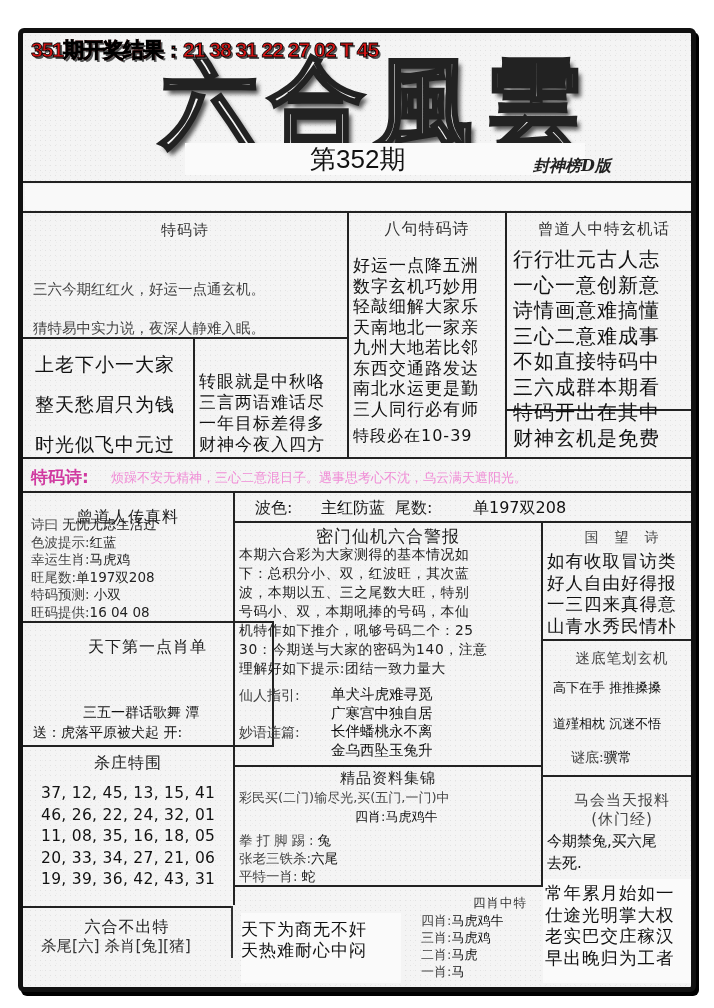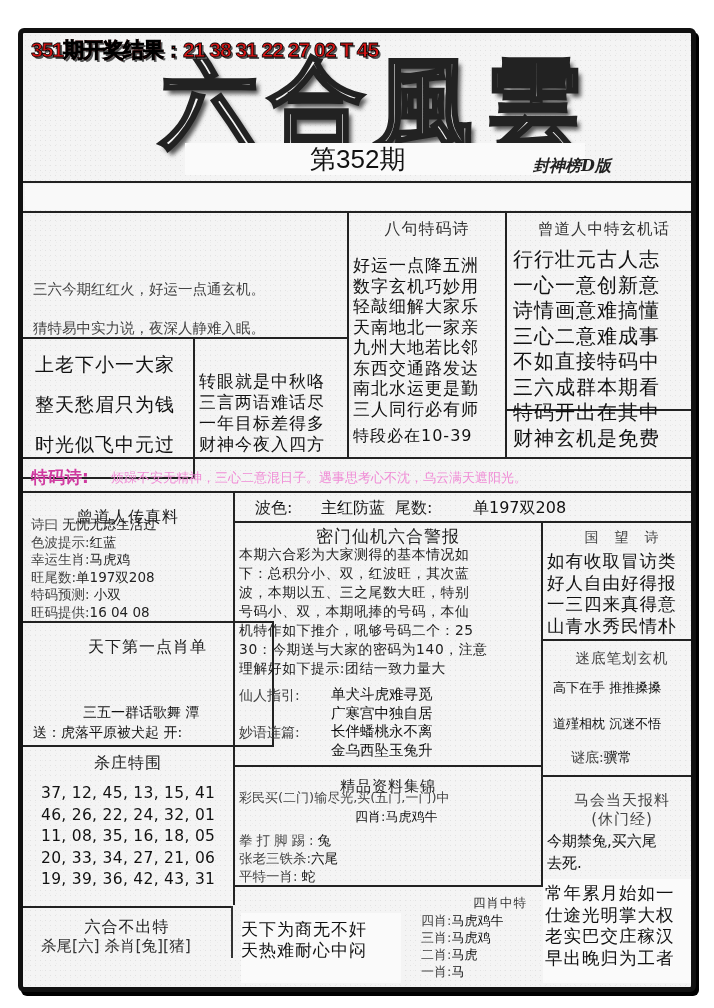--- a/index.html
+++ b/index.html
@@ -48,25 +48,26 @@
   <div class="abs logo">六合風雲</div>
   <div class="abs result">351期开奖结果：21 38 31 22 27 02 T 45</div>
   <div class="abs issue-strip"></div>
   <div class="abs issue">第352期</div>
   <div class="abs edition">封神榜D版</div>
   <div class="hrule" style="top:148px"></div>
   <div class="abs blank-band"></div>
   <div class="hrule" style="top:178px"></div>
 
   <div class="bx" style="left:0;top:178px;width:326px;height:128px;border-top:none;border-left:none;">
+    <div class="title" style="margin-top:10px">特码诗</div>
     <div class="txt gray" style="position:absolute;left:10px;top:69px;font-size:14.5px">三六今期红红火，好运一点通玄机。</div>
     <div class="txt gray" style="position:absolute;left:10px;top:108px;font-size:14.5px">猜特易中实力说，夜深人静难入眠。</div>
   </div>
 
-  <div class="bx" style="left:0;top:304px;width:172px;height:142px;border-left:none;">
+  <div class="bx" style="left:0;top:304px;width:172px;height:122px;border-left:none;">
     <div class="big" style="position:absolute;left:12px;top:12px">上老下小一大家</div>
     <div class="big" style="position:absolute;left:12px;top:52px">整天愁眉只为钱</div>
     <div class="big" style="position:absolute;left:12px;top:92px">时光似飞中元过</div>
   </div>
 
   <div class="bx" style="left:170px;top:304px;width:156px;height:122px;">
     <div class="med" style="position:absolute;left:4px;top:32px;line-height:21px">转眼就是中秋咯</div>
     <div class="med" style="position:absolute;left:4px;top:53px;line-height:21px">三言两语难话尽</div>
     <div class="med" style="position:absolute;left:4px;top:74px;line-height:21px">一年目标差得多</div>
     <div class="med" style="position:absolute;left:4px;top:95px;line-height:21px">财神今夜入四方</div>
@@ -163,21 +164,21 @@
     <div class="abs gray" style="left:4px;top:201px;font-size:14px">妙语连篇:</div>
     <div style="position:absolute;left:96px;top:162px;font-size:14.5px;line-height:18.5px;color:#111;white-space:nowrap">
       <div>单犬斗虎难寻觅</div>
       <div>广寒宫中独自居</div>
       <div>长伴蟠桃永不离</div>
       <div>金乌西坠玉兔升</div>
     </div>
   </div>
 
   <div class="bx" style="left:210px;top:732px;width:310px;height:122px;">
-    <div class="title" style="margin-top:10px;font-size:15px;color:#222">精品资料集锦</div>
+    <div class="title" style="margin-top:2px;font-size:15px;color:#222">精品资料集锦</div>
     <div class="txt gray" style="position:absolute;left:4px;top:22px;font-size:13px">彩民买(二门)输尽光,买(五门,一门)中</div>
     <div class="txt" style="position:absolute;left:120px;top:41px;font-size:13px">四肖:马虎鸡牛</div>
     <div style="position:absolute;left:4px;top:64px;font-size:13.5px;line-height:18px;white-space:nowrap">
       <div><span class="gray" style="letter-spacing:4px">拳打脚踢:</span><span>兔</span></div>
       <div><span class="gray">张老三铁杀:</span><span>六尾</span></div>
       <div><span class="gray">平特一肖:</span> <span>蛇</span></div>
     </div>
   </div>
 
   <div class="abs" style="left:218px;top:880px;width:160px;height:70px;background:#fafafa">

